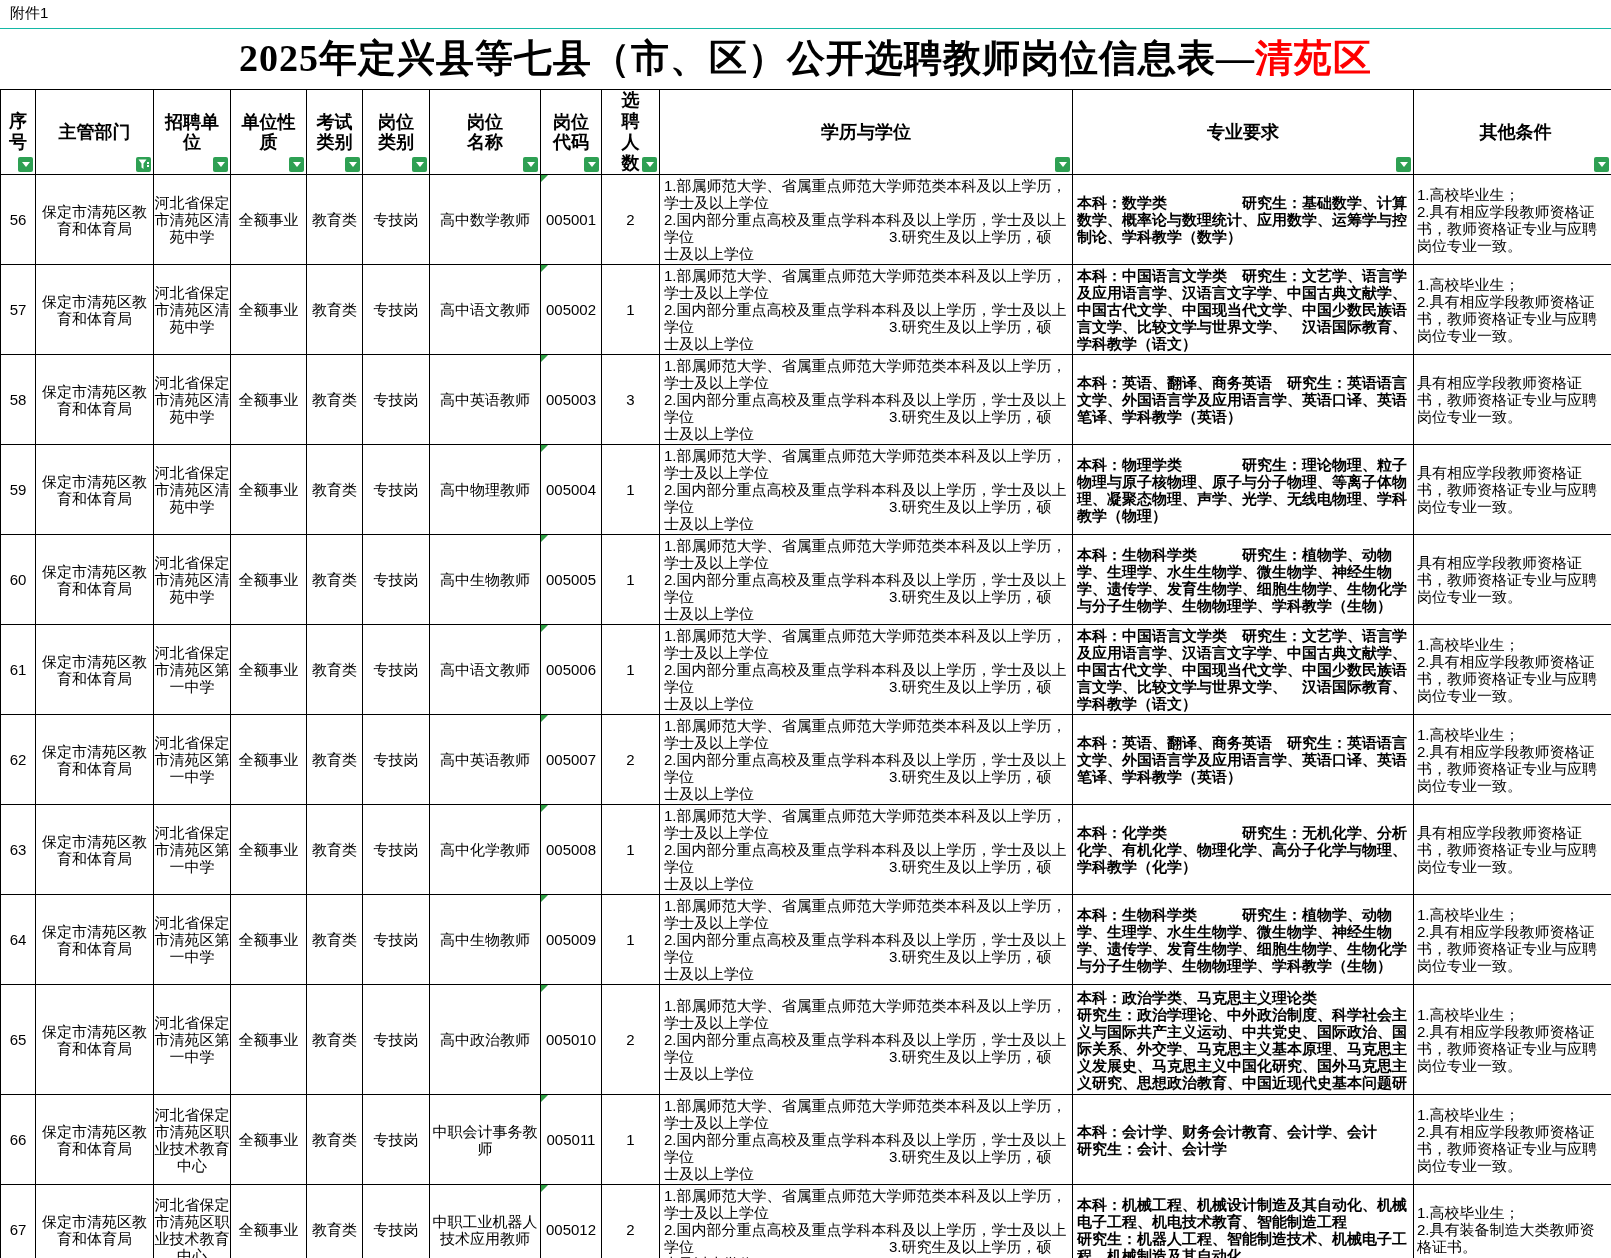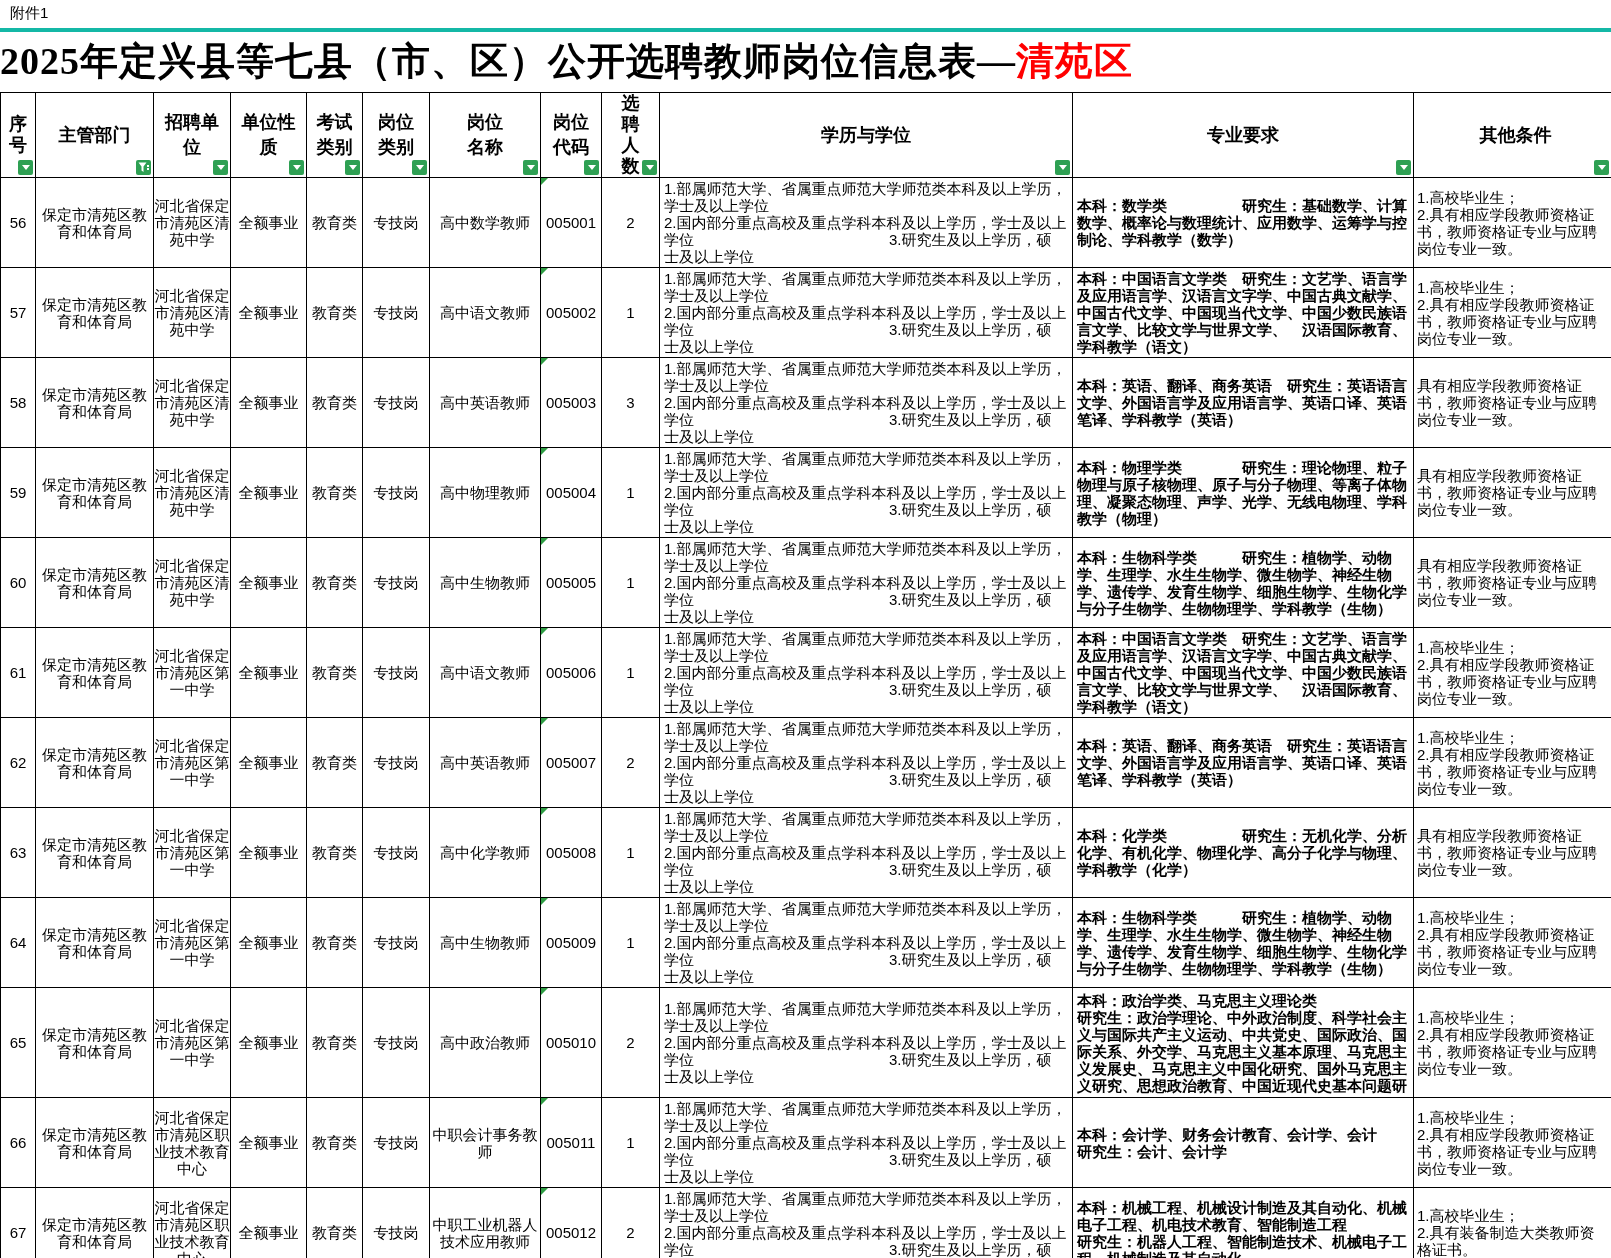--- a/index.html
+++ b/index.html
@@ -1,29 +1,29 @@
 <!DOCTYPE html>
 <html><head>
 <meta charset="utf-8">
 <style>
   html,body{margin:0;padding:0;background:#fff;}
   body{width:1611px;height:1258px;font-family:"Liberation Sans",sans-serif;color:#000;overflow:hidden;}
-  .attach{height:28px;line-height:26px;padding-left:10px;font-size:15px;border-bottom:4px solid #14b8a6;}
-  .title{height:60px;line-height:58px;text-align:left;font-family:"Liberation Serif",serif;
+  .attach{height:28px;line-height:26px;padding-left:10px;font-size:15px;border-bottom:1px solid #14b8a6;}
+  .title{height:60px;line-height:58px;text-align:center;font-family:"Liberation Serif",serif;
          font-size:38px;font-weight:bold;letter-spacing:1px;white-space:nowrap;}
   .title .region{color:#f00;}
   table{border-collapse:collapse;table-layout:fixed;width:1611px;}
   col.c-seq{width:35px}col.c-dept{width:118px}col.c-unit{width:77px}col.c-nat{width:76px}
   col.c-exam{width:56px}col.c-type{width:67px}col.c-name{width:111px}col.c-code{width:61px}
   col.c-cnt{width:58px}col.c-edu{width:413px}col.c-maj{width:341px}col.c-oth{width:198px}
   th,td{border:1px solid #000;vertical-align:middle;overflow:hidden;position:relative;padding:0;}
   thead tr{height:66px;}
   th{font-size:18px;font-weight:bold;text-align:center;line-height:21px;}
   th .vlabel{display:inline-block;width:19px;line-height:21px;word-break:break-all;}
-  th .wlabel{display:inline-block;width:56px;line-height:25px;word-break:break-all;}
+  th .wlabel{display:inline-block;width:56px;line-height:20px;word-break:break-all;}
   th.left{text-align:center;padding-left:6px;}
   .fbtn{position:absolute;right:2px;bottom:2px;width:15px;height:15px;background:#2ea053;
         border-radius:2px;display:flex;align-items:center;justify-content:center;cursor:pointer;}
   .fbtn::after{content:'';border-left:4px solid transparent;border-right:4px solid transparent;
         border-top:5px solid #fff;}
   .fbtn.funnel::after{display:none;}
   .fbtn.funnel svg{display:block;}
   tbody td{font-size:15px;line-height:17px;text-align:center;}
   td.txt{text-align:left;white-space:pre-wrap;padding:2px 4px;}
   td.edu{padding:2px 4px;margin-top:14px;}

